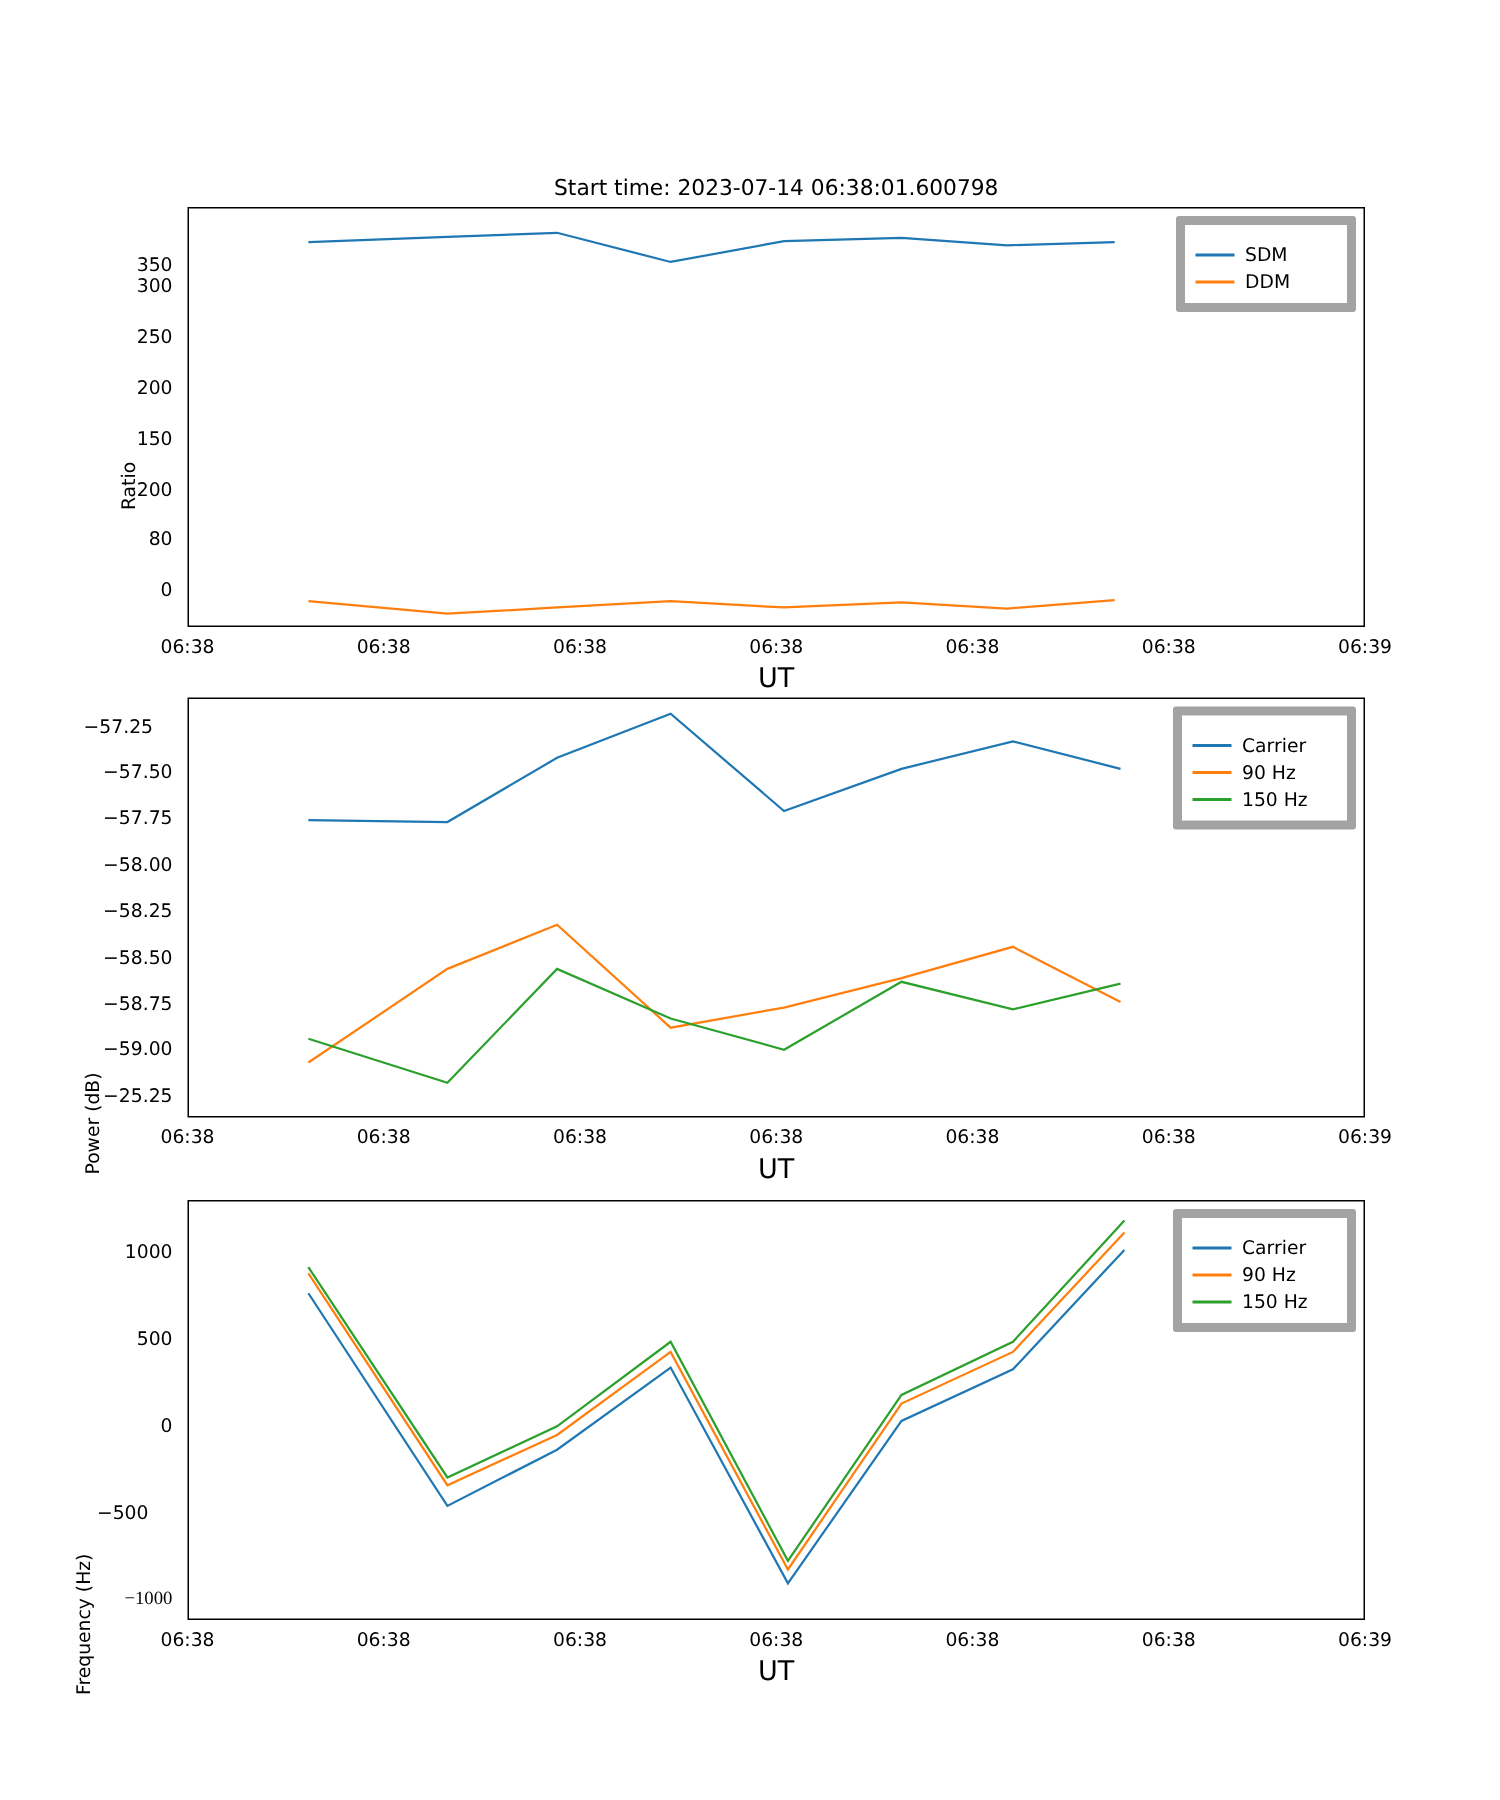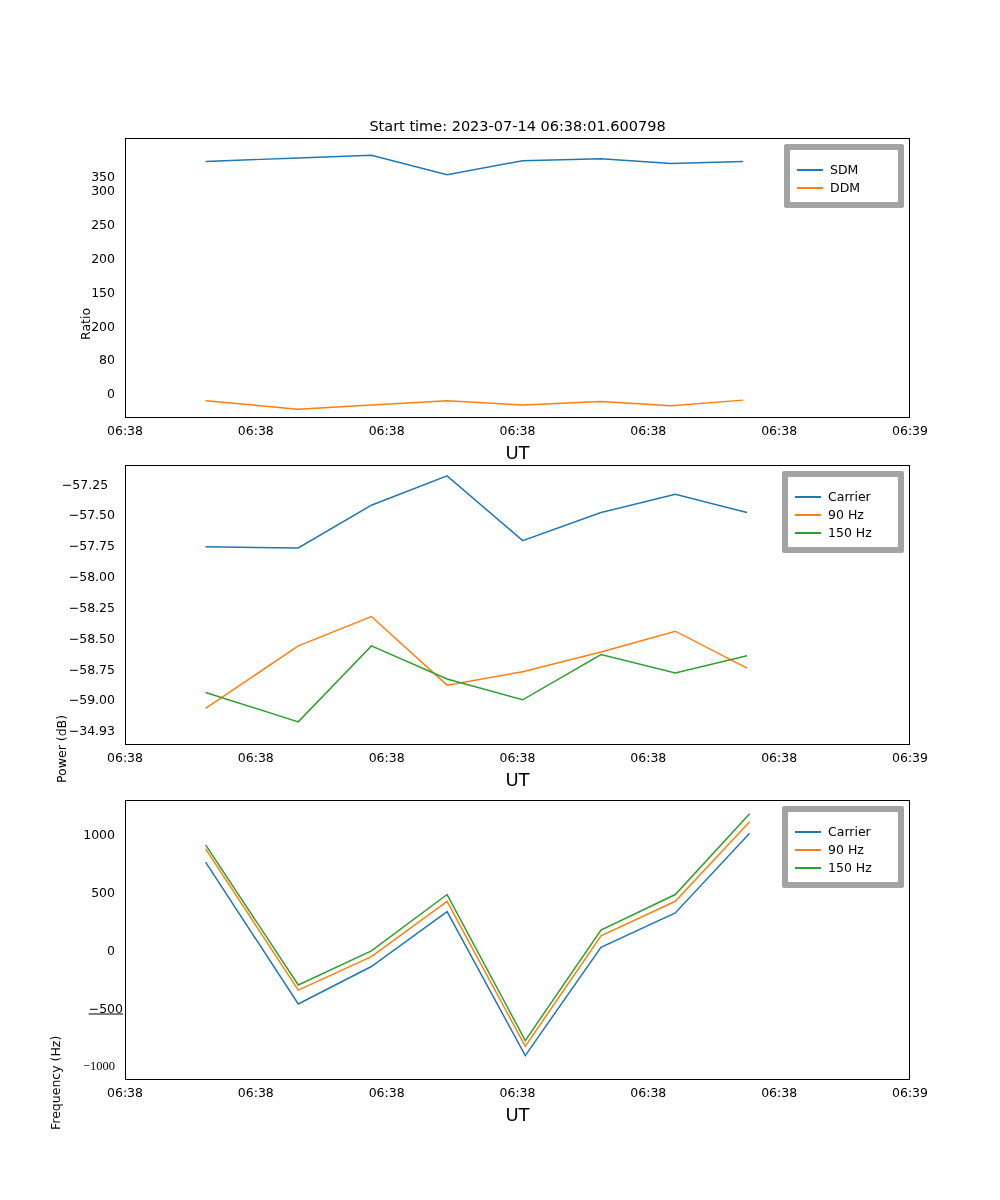--- a/index.html
+++ b/index.html
@@ -174,29 +174,29 @@
           <span class="legend-swatch" style="background:#ff7f0e"></span>
           <span class="legend-text">90 Hz</span>
         </div>
         <div class="legend-row">
           <span class="legend-swatch" style="background:#2ca02c"></span>
           <span class="legend-text">150 Hz</span>
         </div>
       </div>
     </div>
 
-    <div class="tick-label-y" style="left:55px; top:35.5px; width:60px;text-align:center;">−57.25</div>
+    <div class="tick-label-y" style="left:42px; top:35.5px; width:60px;">−57.25</div>
     <div class="tick-label-y" style="left:55px; top:66.3px; width:60px;">−57.50</div>
     <div class="tick-label-y" style="left:55px; top:97.2px; width:60px;">−57.75</div>
     <div class="tick-label-y" style="left:55px; top:128.0px; width:60px;">−58.00</div>
     <div class="tick-label-y" style="left:55px; top:158.9px; width:60px;">−58.25</div>
     <div class="tick-label-y" style="left:55px; top:189.7px; width:60px;">−58.50</div>
     <div class="tick-label-y" style="left:55px; top:220.6px; width:60px;">−58.75</div>
     <div class="tick-label-y" style="left:55px; top:251.4px; width:60px;">−59.00</div>
-    <div class="tick-label-y" style="left:55px; top:282.3px; width:60px;">−34.93</div>
+    <div class="tick-label-y" style="left:55px; top:282.3px; width:60px;">−25.25</div>
 
     <div class="tick-label-x" style="left:125px; top:302px;">06:38</div>
     <div class="tick-label-x" style="left:255.8px; top:302px;">06:38</div>
     <div class="tick-label-x" style="left:386.7px; top:302px;">06:38</div>
     <div class="tick-label-x" style="left:517.5px; top:302px;">06:38</div>
     <div class="tick-label-x" style="left:648.3px; top:302px;">06:38</div>
     <div class="tick-label-x" style="left:779.2px; top:302px;">06:38</div>
     <div class="tick-label-x" style="left:910px; top:302px;">06:39</div>
 
     <div class="xlabel" style="left:125px; top:321px; width:785px;">UT</div>
@@ -228,21 +228,21 @@
         <div class="legend-row">
           <span class="legend-swatch" style="background:#2ca02c"></span>
           <span class="legend-text">150 Hz</span>
         </div>
       </div>
     </div>
 
     <div class="tick-label-y" style="left:48px; top:53.7px; width:67px;">1000</div>
     <div class="tick-label-y" style="left:48px; top:111.8px; width:67px;">500</div>
     <div class="tick-label-y" style="left:48px; top:169.9px; width:67px;">0</div>
-    <div class="tick-label-y" style="left:56px; top:227.9px; width:67px;text-decoration:underline;">−500</div>
+    <div class="tick-label-y" style="left:32px; top:227.9px; width:67px;">−500</div>
     <div class="tick-label-y" style="left:48px; top:286.0px; width:67px;font-family:Liberation Serif, serif;">−1000</div>
 
     <div class="tick-label-x" style="left:125px; top:305px;">06:38</div>
     <div class="tick-label-x" style="left:255.8px; top:305px;">06:38</div>
     <div class="tick-label-x" style="left:386.7px; top:305px;">06:38</div>
     <div class="tick-label-x" style="left:517.5px; top:305px;">06:38</div>
     <div class="tick-label-x" style="left:648.3px; top:305px;">06:38</div>
     <div class="tick-label-x" style="left:779.2px; top:305px;">06:38</div>
     <div class="tick-label-x" style="left:910px; top:305px;">06:39</div>
 

